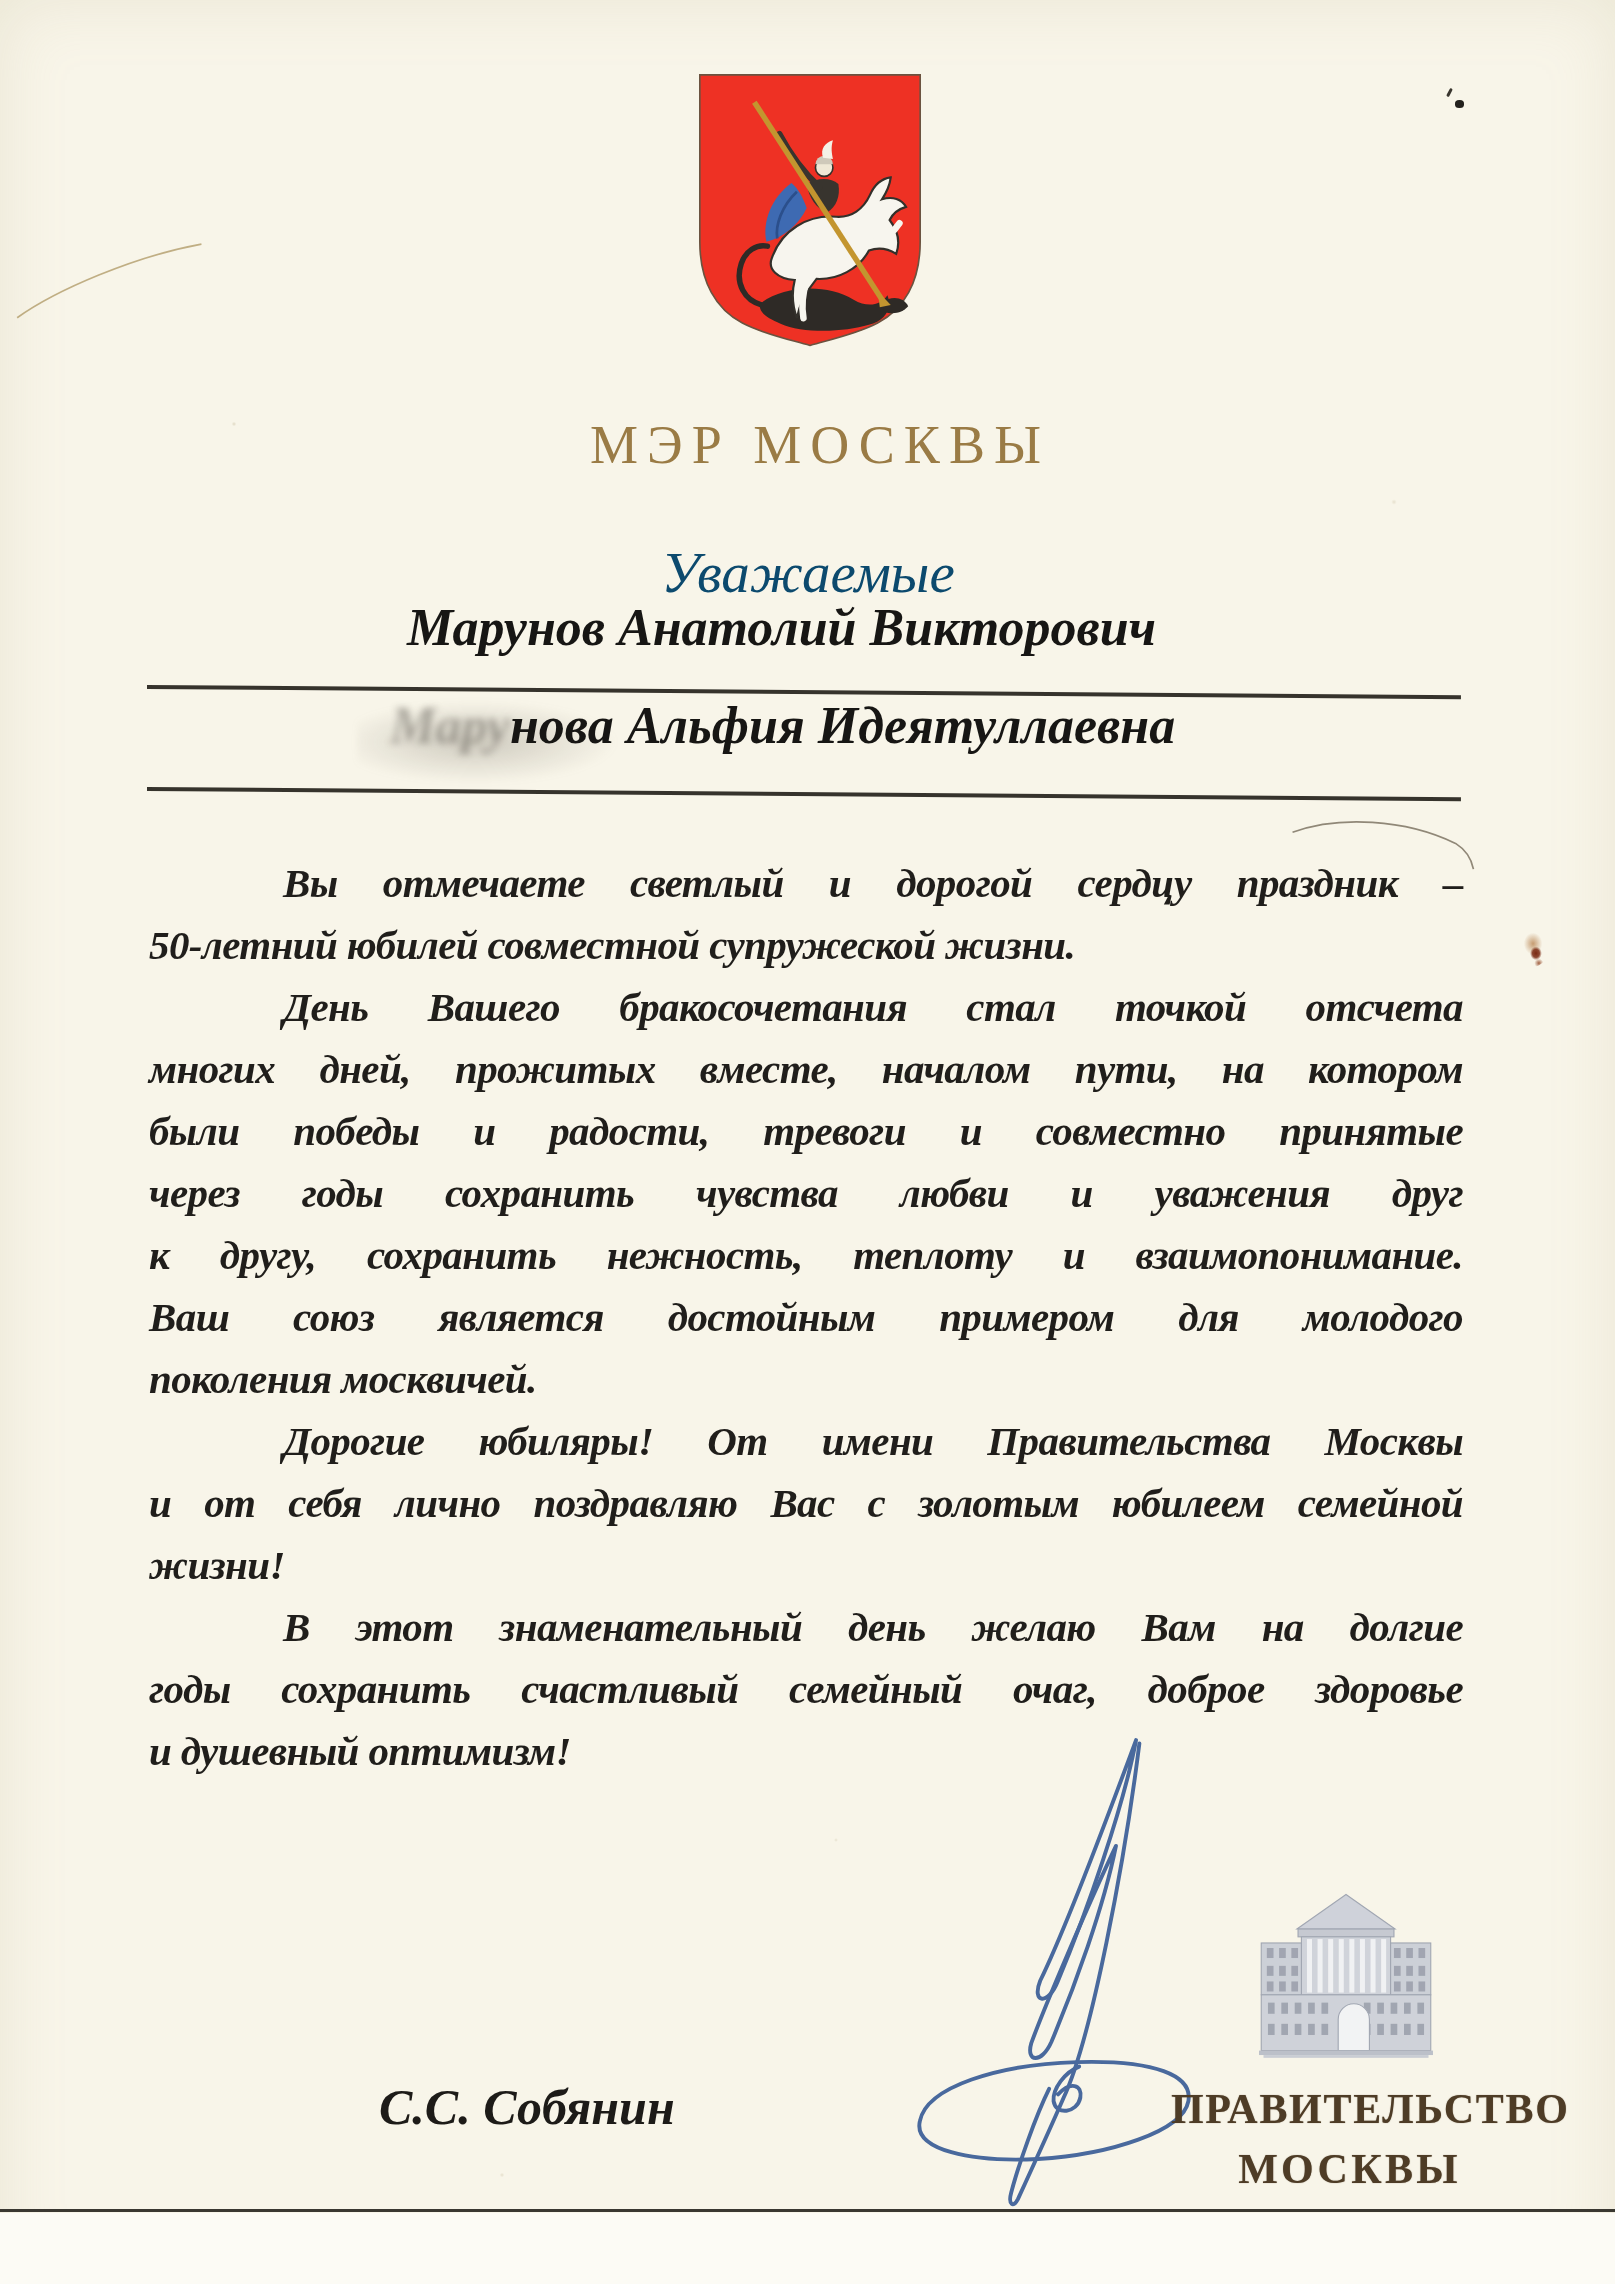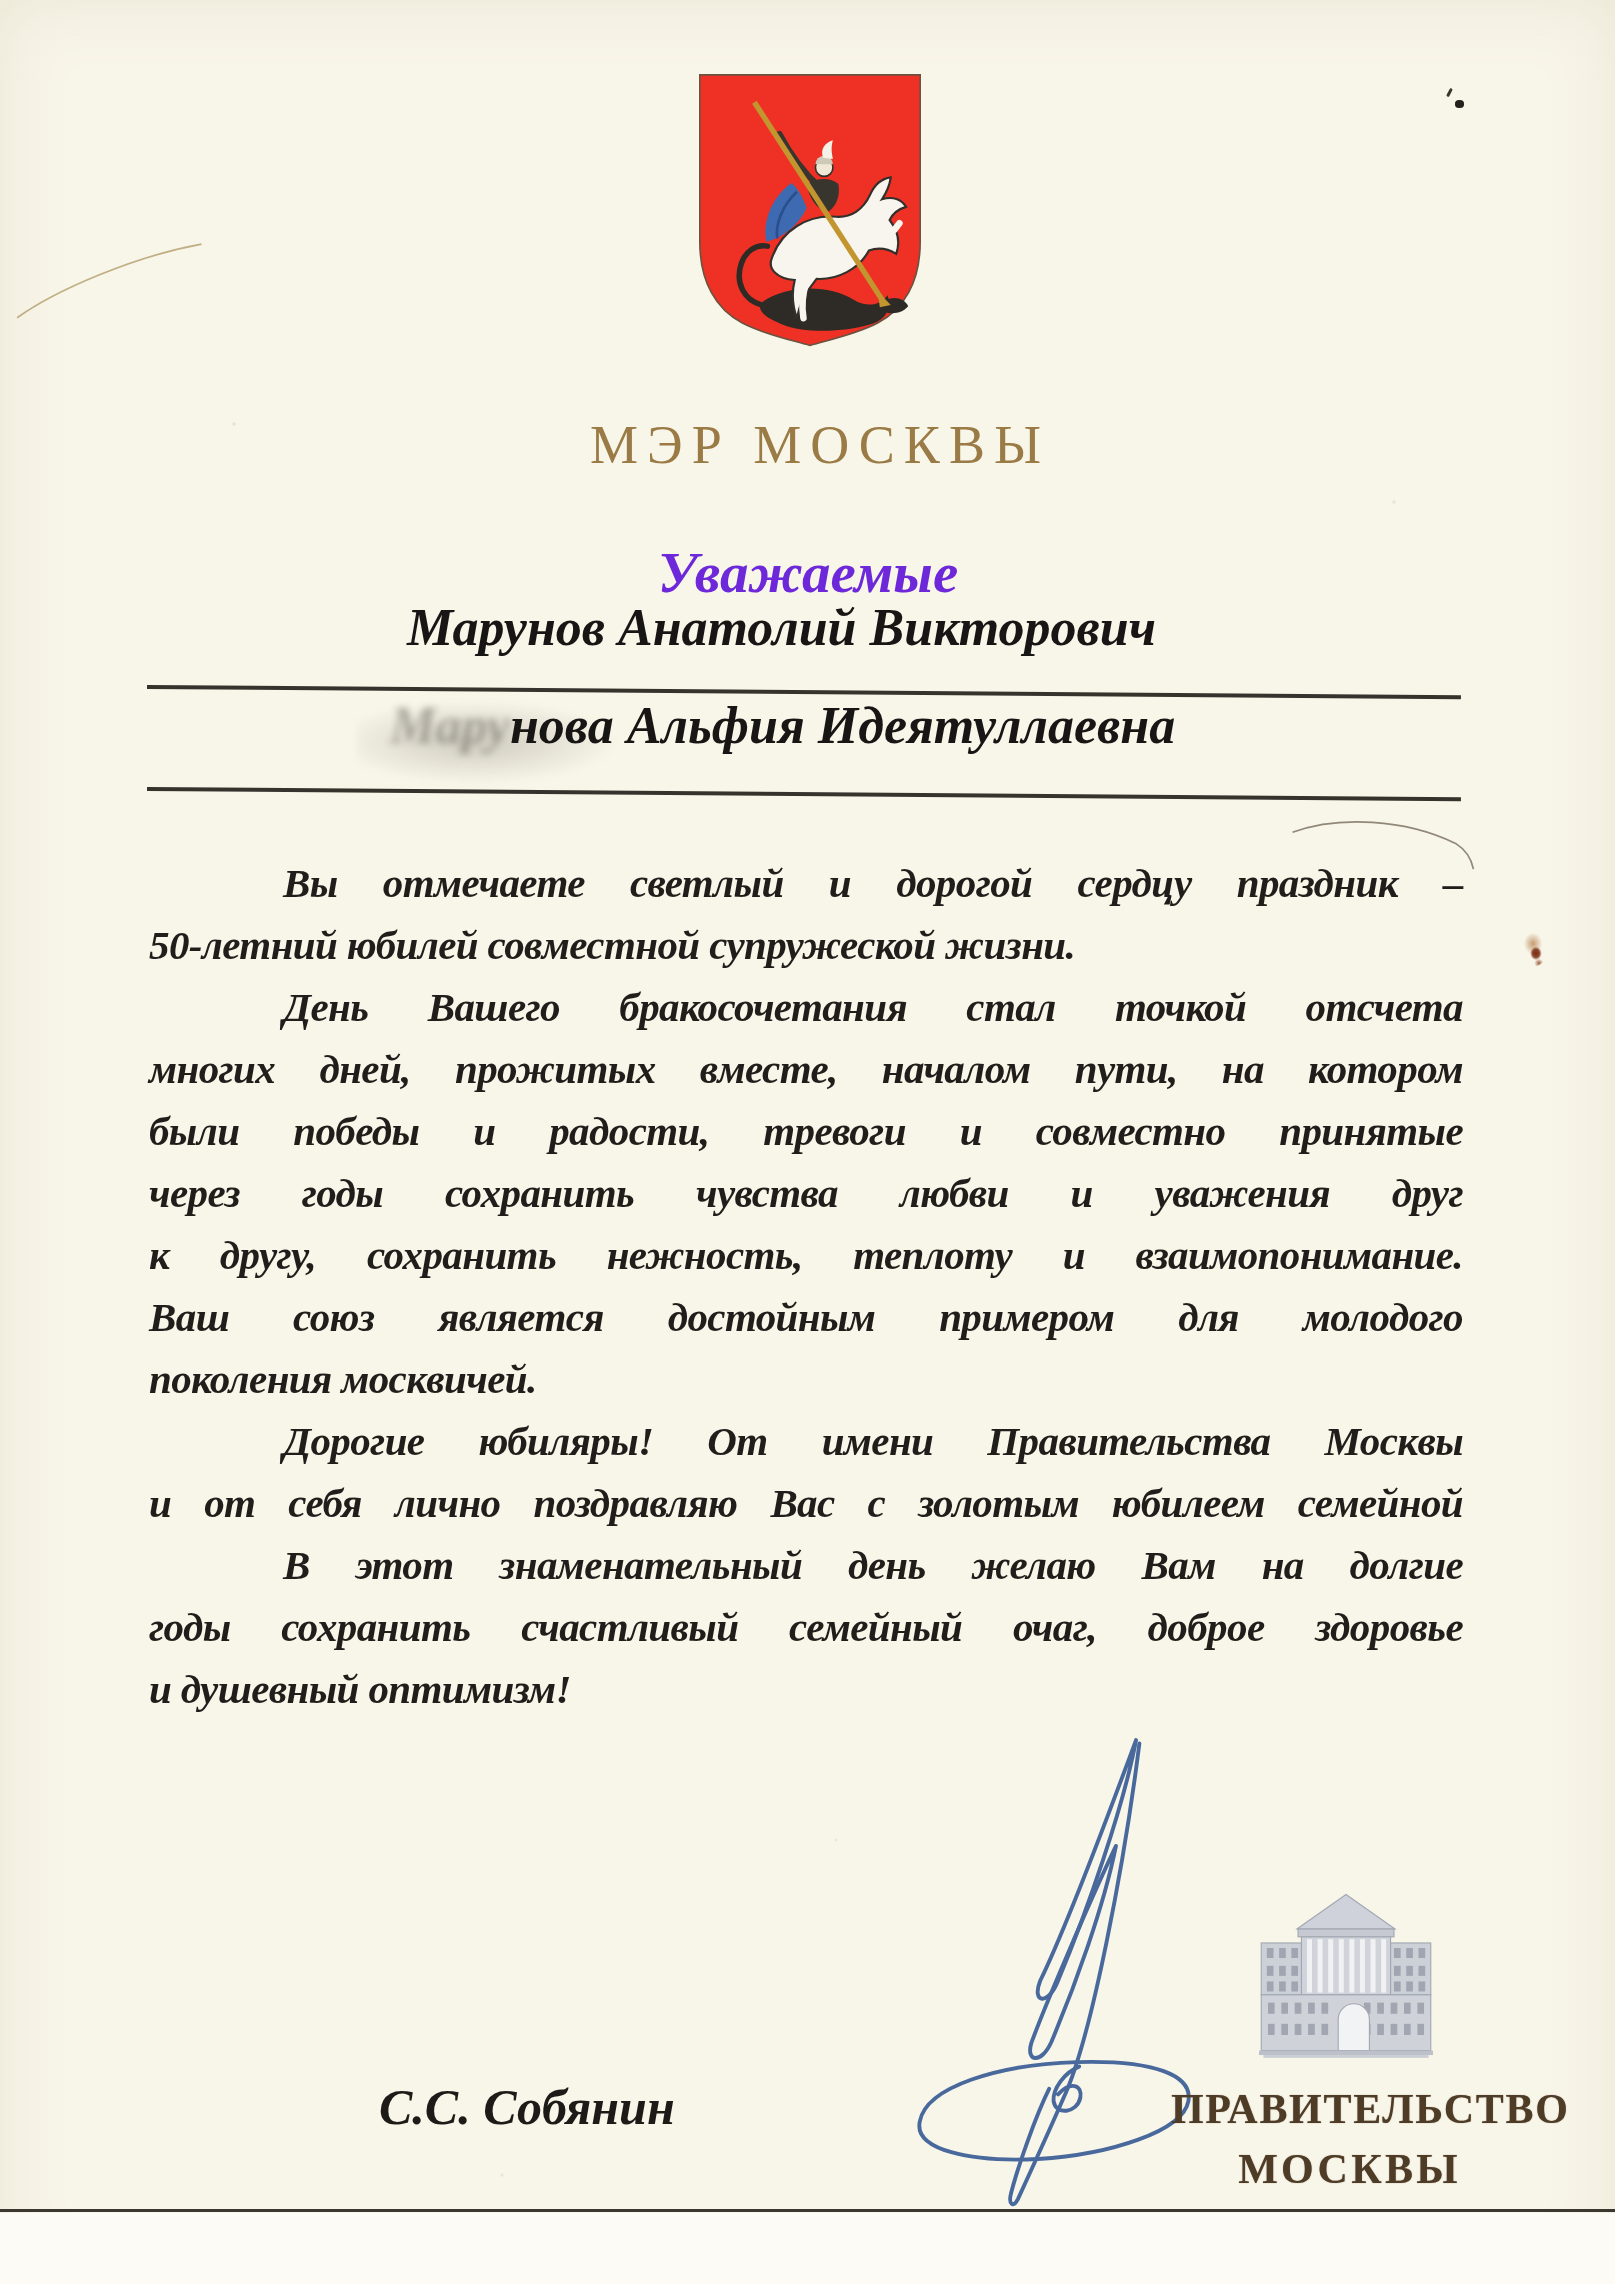--- a/index.html
+++ b/index.html
@@ -22,21 +22,21 @@
       radial-gradient(3.3px 3.3px at 502px 2175px, rgba(150,130,80,.2), transparent 70%);
   }
   .emblem{position:absolute;left:690px;top:65px;width:240px;height:286px;}
   .org-title{
     position:absolute;left:12px;top:414px;width:100%;
     text-align:center;font-size:54px;letter-spacing:9px;
     color:#9a7b45;font-weight:normal;
   }
   .salutation{
     position:absolute;left:0;top:540px;width:100%;text-align:center;
-    font-size:57px;font-weight:bold;font-style:italic;color:#6d28d9;
+    font-size:57px;font-weight:normal;font-style:italic;color:#0c4a6e;
   }
   .recipient-1{position:absolute;left:407px;top:598px;font-size:52px;font-weight:bold;font-style:italic;color:#171614;}
   .recipient-2{position:absolute;left:390px;top:696px;font-size:52px;font-weight:bold;font-style:italic;color:#171614;}
   .smudge-part{
     filter:blur(3.9px);opacity:.45;color:#55514a;
   }
   .smudge-blob{
     position:absolute;left:357px;top:700px;width:262px;height:84px;
     background:radial-gradient(ellipse at 45% 50%, rgba(120,114,102,.32), rgba(120,114,102,0) 70%);
     filter:blur(3.3px);
@@ -137,20 +137,21 @@
       <div class="body-line para-last">50-летний юбилей совместной супружеской жизни.</div>
       <div class="body-line para-first">День Вашего бракосочетания стал точкой отсчета</div>
       <div class="body-line">многих дней, прожитых вместе, началом пути, на котором</div>
       <div class="body-line">были победы и радости, тревоги и совместно принятые</div>
       <div class="body-line">через годы сохранить чувства любви и уважения друг</div>
       <div class="body-line">к другу, сохранить нежность, теплоту и взаимопонимание.</div>
       <div class="body-line">Ваш союз является достойным примером для молодого</div>
       <div class="body-line para-last">поколения москвичей.</div>
       <div class="body-line para-first">Дорогие юбиляры! От имени Правительства Москвы</div>
       <div class="body-line">и от себя лично поздравляю Вас с золотым юбилеем семейной</div>
+      <div class="body-line para-last">жизни!</div>
       <div class="body-line para-first">В этот знаменательный день желаю Вам на долгие</div>
       <div class="body-line">годы сохранить счастливый семейный очаг, доброе здоровье</div>
       <div class="body-line para-last">и душевный оптимизм!</div>
     </div>
 
   <div class="signer">С.С. Собянин</div>
 
   <svg class="signature-svg" viewBox="0 0 560 880">
     <g fill="none" stroke="#3b5e97" stroke-width="7" stroke-linecap="round" stroke-linejoin="round" opacity="0.92">
       <path d="M438,30 C390,160 310,372 266,462 C250,502 280,508 298,462 C350,338 416,148 438,30 Z"></path>

